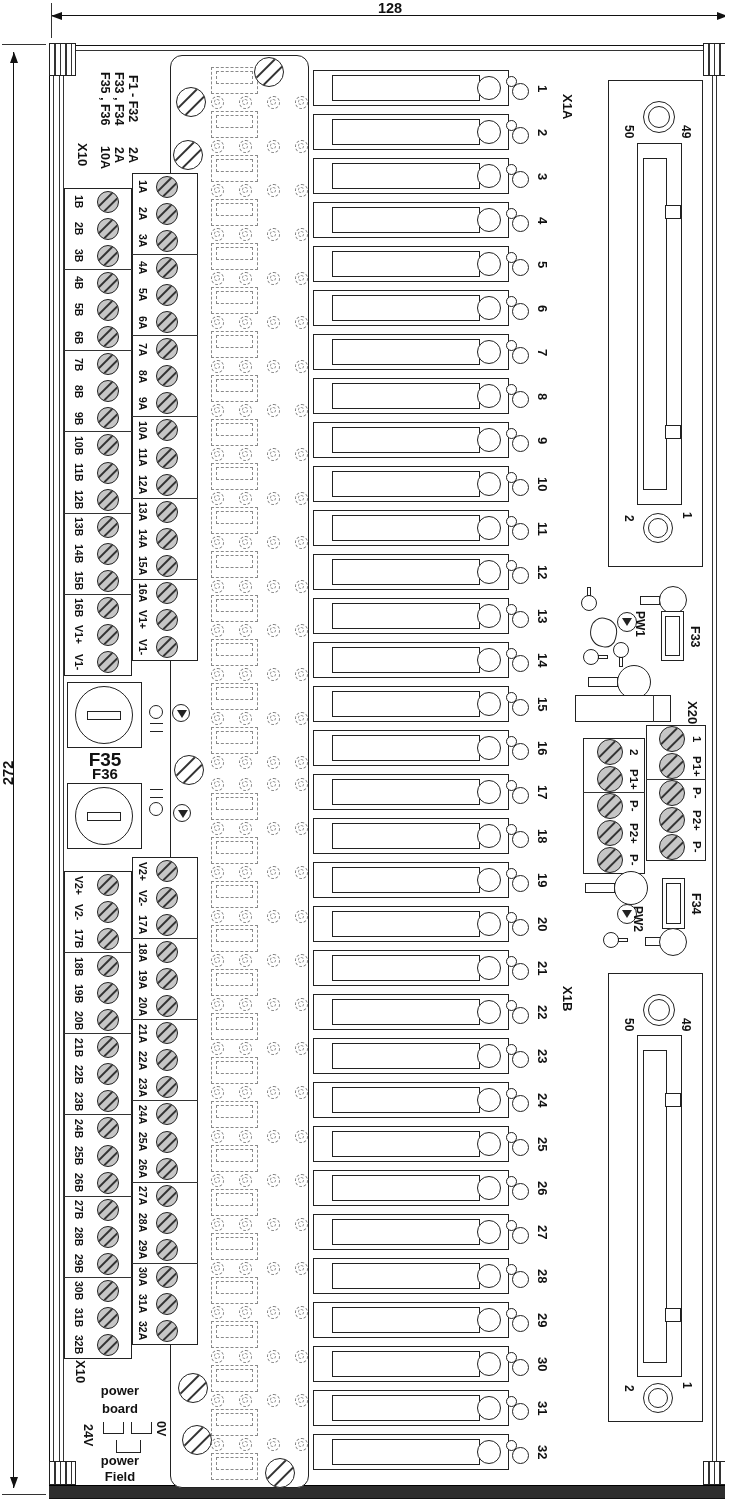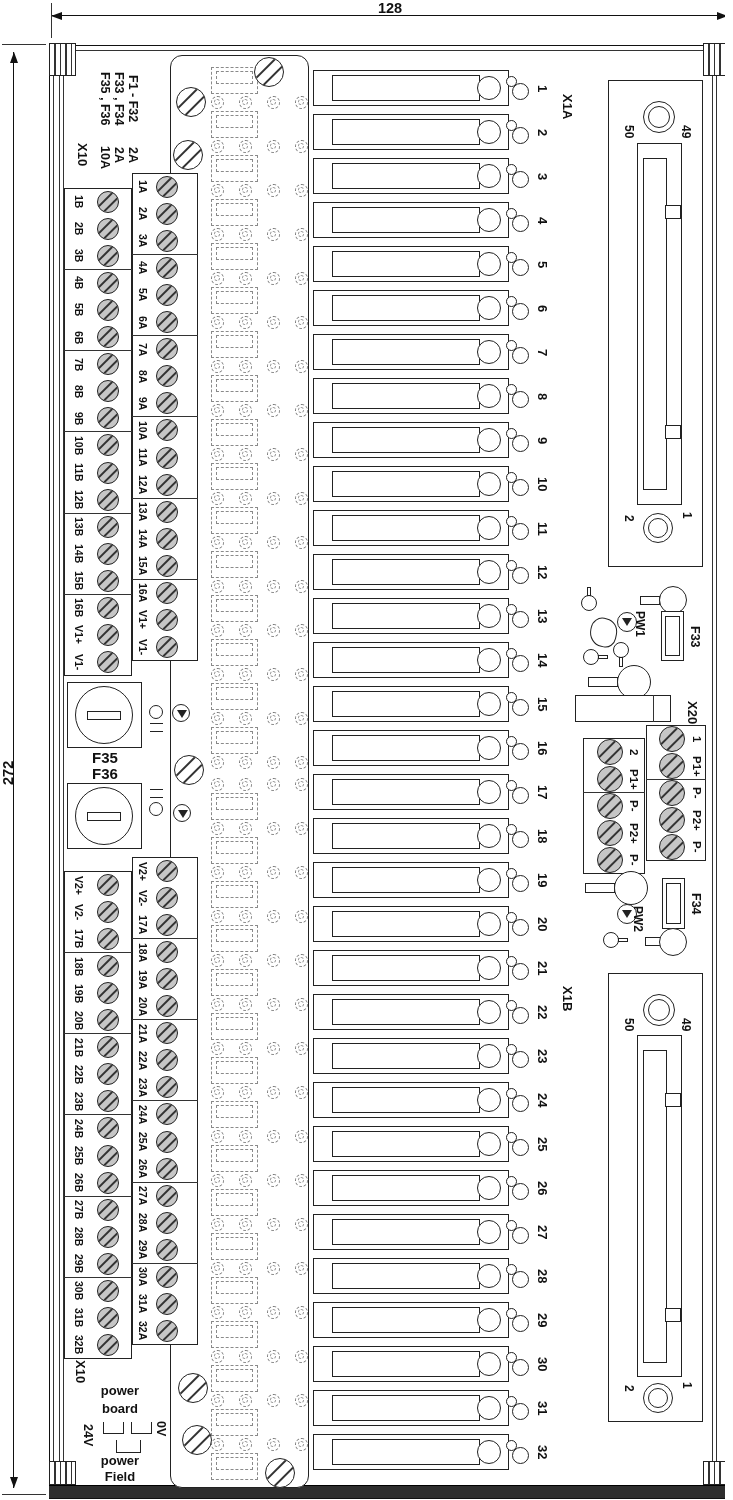--- a/index.html
+++ b/index.html
@@ -461,21 +461,21 @@
       <div class="vt" style="left: 70px; top: 1331.85px; width: 18px; height: 26px; font-size: 10.5px;">32B</div>
       <div class="ts" style="left: 97px; top: 1333.85px; width: 22px; height: 22px;">
         <i style="transform: translate(-50%, -50%) translate(2.6px, 2.6px) rotate(-45deg);"></i>
         <i style="transform: translate(-50%, -50%) translate(-2.6px, -2.6px) rotate(-45deg);"></i>
       </div>
     </div>
 
   <div class="box" style="left:67px;top:682px;width:75px;height:66px;border-width:1.6px;"></div>
   <div class="circ" style="left:75px;top:686px;width:58px;height:58px;border-width:1.6px;"></div>
   <div class="box" style="left:87px;top:711px;width:34px;height:9px;border-width:1.3px;"></div>
-  <div class="ht" style="left:70px;top:749px;width:70px;font-size:15px;">F35</div>
+  <div class="ht" style="left:70px;top:749px;width:70px;font-size:19px;">F35</div>
   <div class="ht" style="left:70px;top:765px;width:70px;font-size:15px;">F36</div>
   <div class="box" style="left:67px;top:783px;width:75px;height:66px;border-width:1.6px;"></div>
   <div class="circ" style="left:75px;top:787px;width:58px;height:58px;border-width:1.6px;"></div>
   <div class="box" style="left:87px;top:812px;width:34px;height:9px;border-width:1.3px;"></div>
 
   <div class="circ" style="left:149px;top:705px;width:14px;height:14px;"></div>
   <div class="eq" style="left:150px;top:723px;"></div>
   <div class="led" style="left:172px;top:704px;width:18px;height:18px;"></div>
   <div class="eq" style="left:150px;top:789px;"></div>
   <div class="circ" style="left:149px;top:802px;width:14px;height:14px;"></div>

